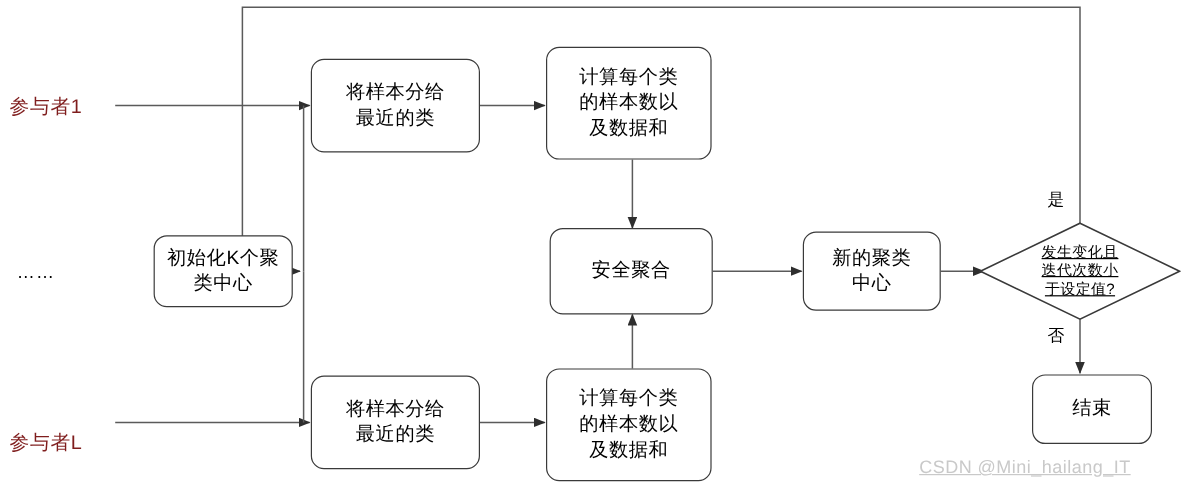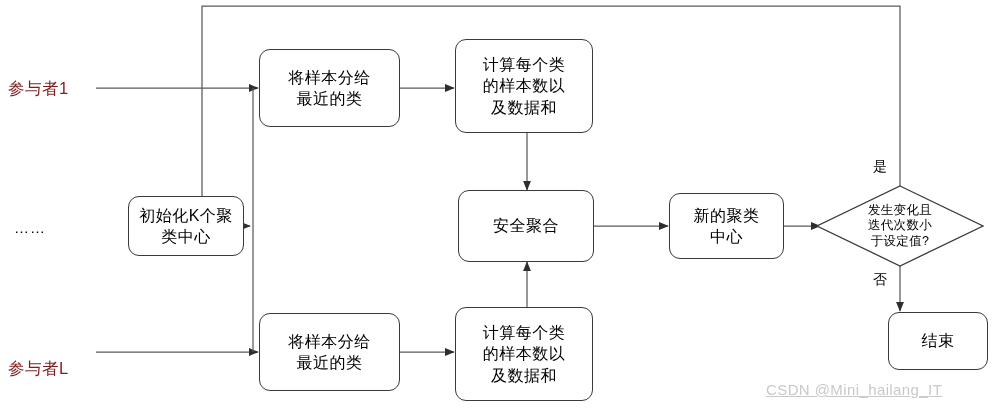--- a/index.html
+++ b/index.html
@@ -65,20 +65,21 @@
   .diamond-wrap svg{position:absolute;left:0;top:0;}
   .diamond-text{
     position:relative;
     z-index:2;
     text-align:center;
     font-size:12.5px;
     line-height:1.22;
     color:#000000;
     letter-spacing:0.3px;
     white-space:pre-line;
+    text-decoration:underline;
   }
   .watermark{
     position:absolute;
     color:#c9c9c9;
     font-size:15px;
     letter-spacing:0.4px;
     white-space:nowrap;
     text-decoration:underline;
   }
 </style>
@@ -152,21 +153,21 @@
 
   <div class="diamond-wrap" style="left:816px; top:185px; width:168px; height:82px;">
     <svg width="168" height="82" viewBox="0 0 168 82" xmlns="http://www.w3.org/2000/svg">
       <polygon points="84,1 167,41 84,81 1,41" fill="#ffffff" stroke="#3a3a3a" stroke-width="1.3"></polygon>
     </svg>
     <div class="diamond-text">发生变化且
 迭代次数小
 于设定值?</div>
   </div>
 
-  <div class="node" style="left:888px; top:312px; width:100px; height:58px;">结束</div>
+  <div class="node" style="left:860px; top:312px; width:100px; height:58px;">结束</div>
 
   <div class="edgelabel" style="left:873px; top:158px;">是</div>
 
   <div class="edgelabel" style="left:873px; top:271px;">否</div>
 
   <div class="watermark" style="left:766px; top:381px;">CSDN @Mini_hailang_IT</div>
 
 </div>
 
 </body></html>

